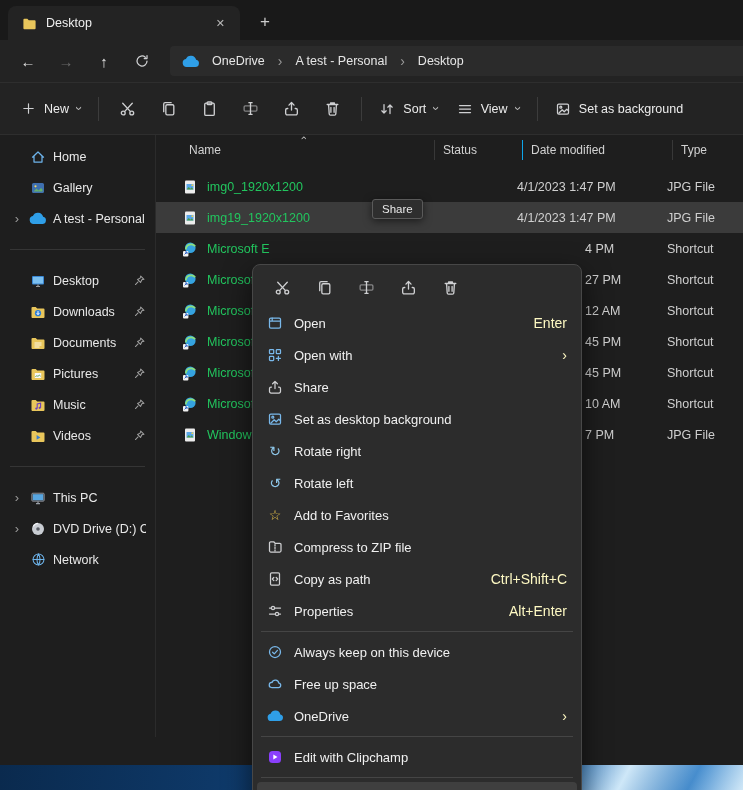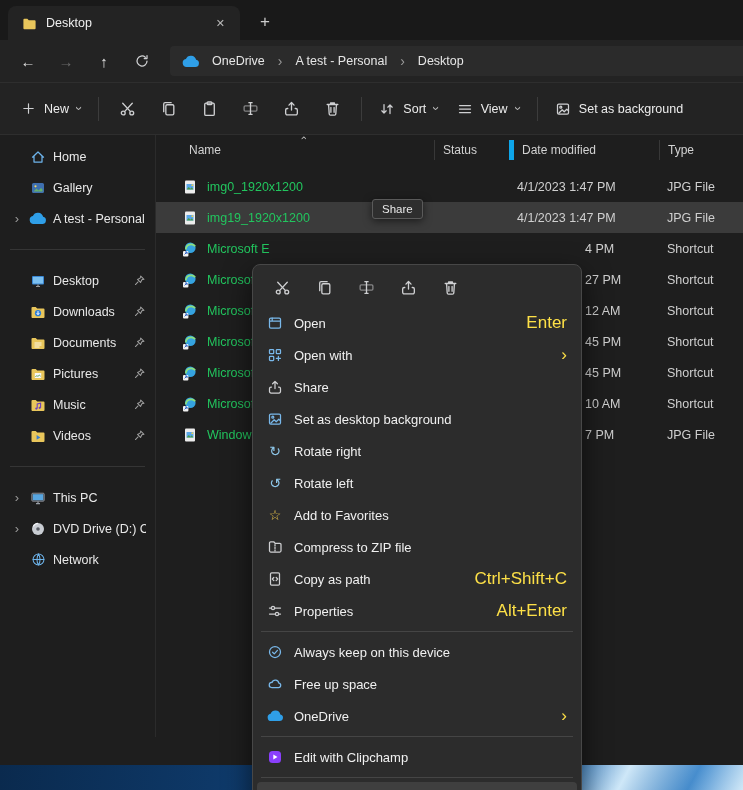--- a/index.html
+++ b/index.html
@@ -46,21 +46,21 @@
   .side-ic{width:18px;flex-shrink:0;display:flex;justify-content:center;}
   .side-lbl{flex:1;overflow:hidden;text-overflow:clip;}
   .side-pin{flex-shrink:0;}
   .side-sep{height:1px;background:#353535;margin:15px 10px;}
 
   .filearea{flex:1;position:relative;border-left:1px solid #2b2b2b;}
   .cols{height:30px;display:flex;align-items:center;font-size:12px;color:#d2d2d2;position:relative;}
   .cols>div{box-sizing:border-box;height:20px;display:flex;align-items:center;}
   .h-name{width:278px;padding-left:33px;}
   .h-status{width:75px;border-left:1px solid #383838;padding-left:8px;}
-  .h-date{width:150px;border-left:5px solid #0ea5e9;padding-left:8px;}
+  .h-date{width:150px;border-left:1px solid #0ea5e9;padding-left:8px;margin-left:13px;}
   .h-type{flex:1;border-left:1px solid #383838;padding-left:8px;}
   .sort-ind{position:absolute;left:145px;top:-3px;display:inline-block;transform:rotate(-90deg);
             font-size:11px;color:#c8c8c8;}
 
   .rows{margin-top:6px;}
   .row{height:31px;display:flex;align-items:center;font-size:12.5px;}
   .row.selected{background:rgba(255,255,255,.13);}
   .r-name{width:278px;box-sizing:border-box;padding-left:26px;display:flex;align-items:center;gap:9px;
           white-space:nowrap;overflow:hidden;color:#22c55e;}
   .r-status{width:75px;box-sizing:border-box;padding-left:8px;}
@@ -87,21 +87,21 @@
   
   .ctx{position:absolute;left:252px;top:228px;width:330px;box-sizing:border-box;z-index:50;
        background:#2c2c2c;border:1px solid #474747;border-radius:8px;padding:4px;
        box-shadow:0 10px 28px rgba(0,0,0,.6);margin-top:36px;}
   .ctx-iconrow{display:flex;gap:4px;padding:2px 2px 4px 6px;}
   .ctx-ib{width:38px;height:32px;display:flex;align-items:center;justify-content:center;border-radius:4px;}
   .mi{height:32px;display:flex;align-items:center;gap:10px;padding:0 10px 0 9px;border-radius:4px;font-size:13px;color:#f0f0f0;}
   .mi.hl{background:rgba(255,255,255,.09);}
   .mic{width:18px;flex-shrink:0;display:flex;justify-content:center;}
   .mlb{flex:1;white-space:nowrap;}
-  .msc{color:#fde047;font-size:17px;}
+  .msc{color:#fef9c3;font-size:14px;}
   .ctx-sep{height:1px;background:#454545;margin:4px 4px;}
   .glyph{font-family:"DejaVu Sans",sans-serif;font-size:14px;line-height:14px;}
   .g-blue{color:#8ec7ea;} .g-gold{color:#e8c34a;}
 </style>
 </head>
 <body>
 
 <div class="screen">
 
   <div class="titlebar">

